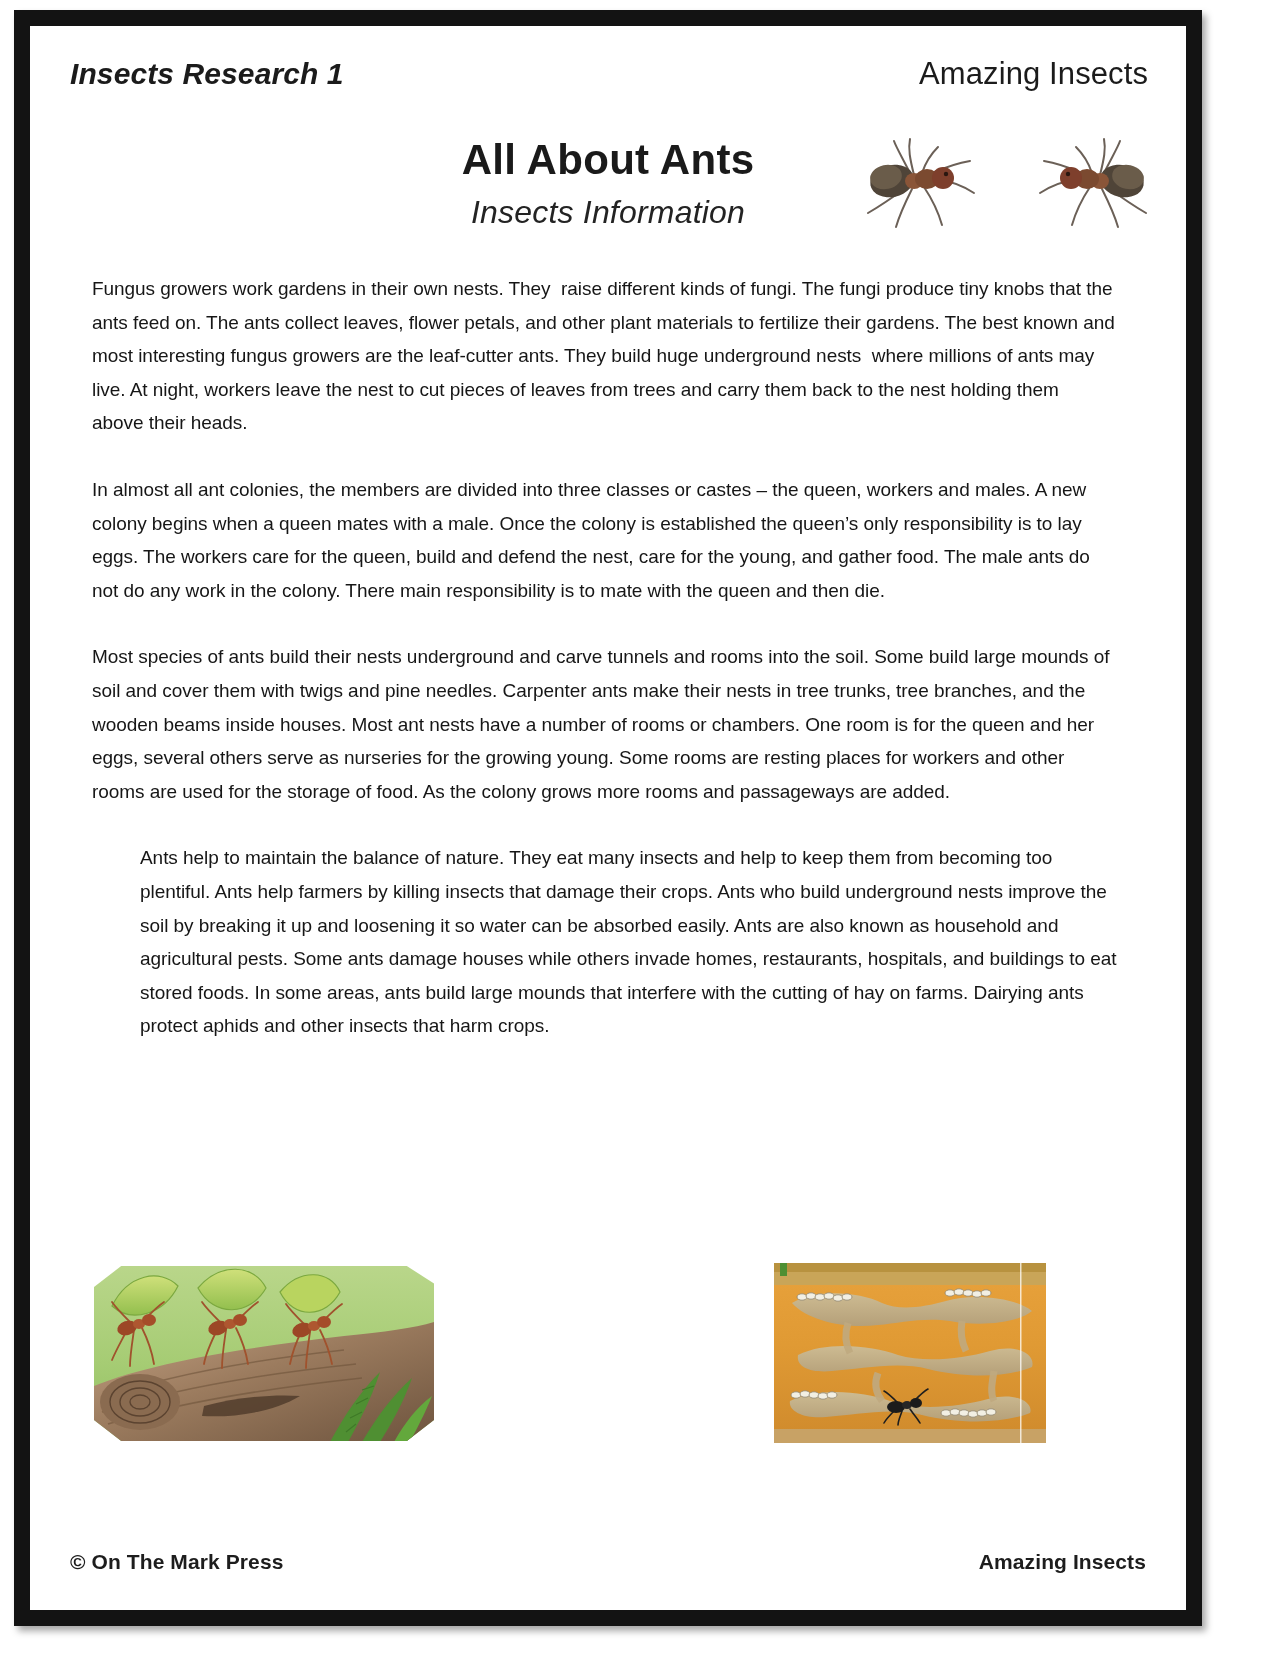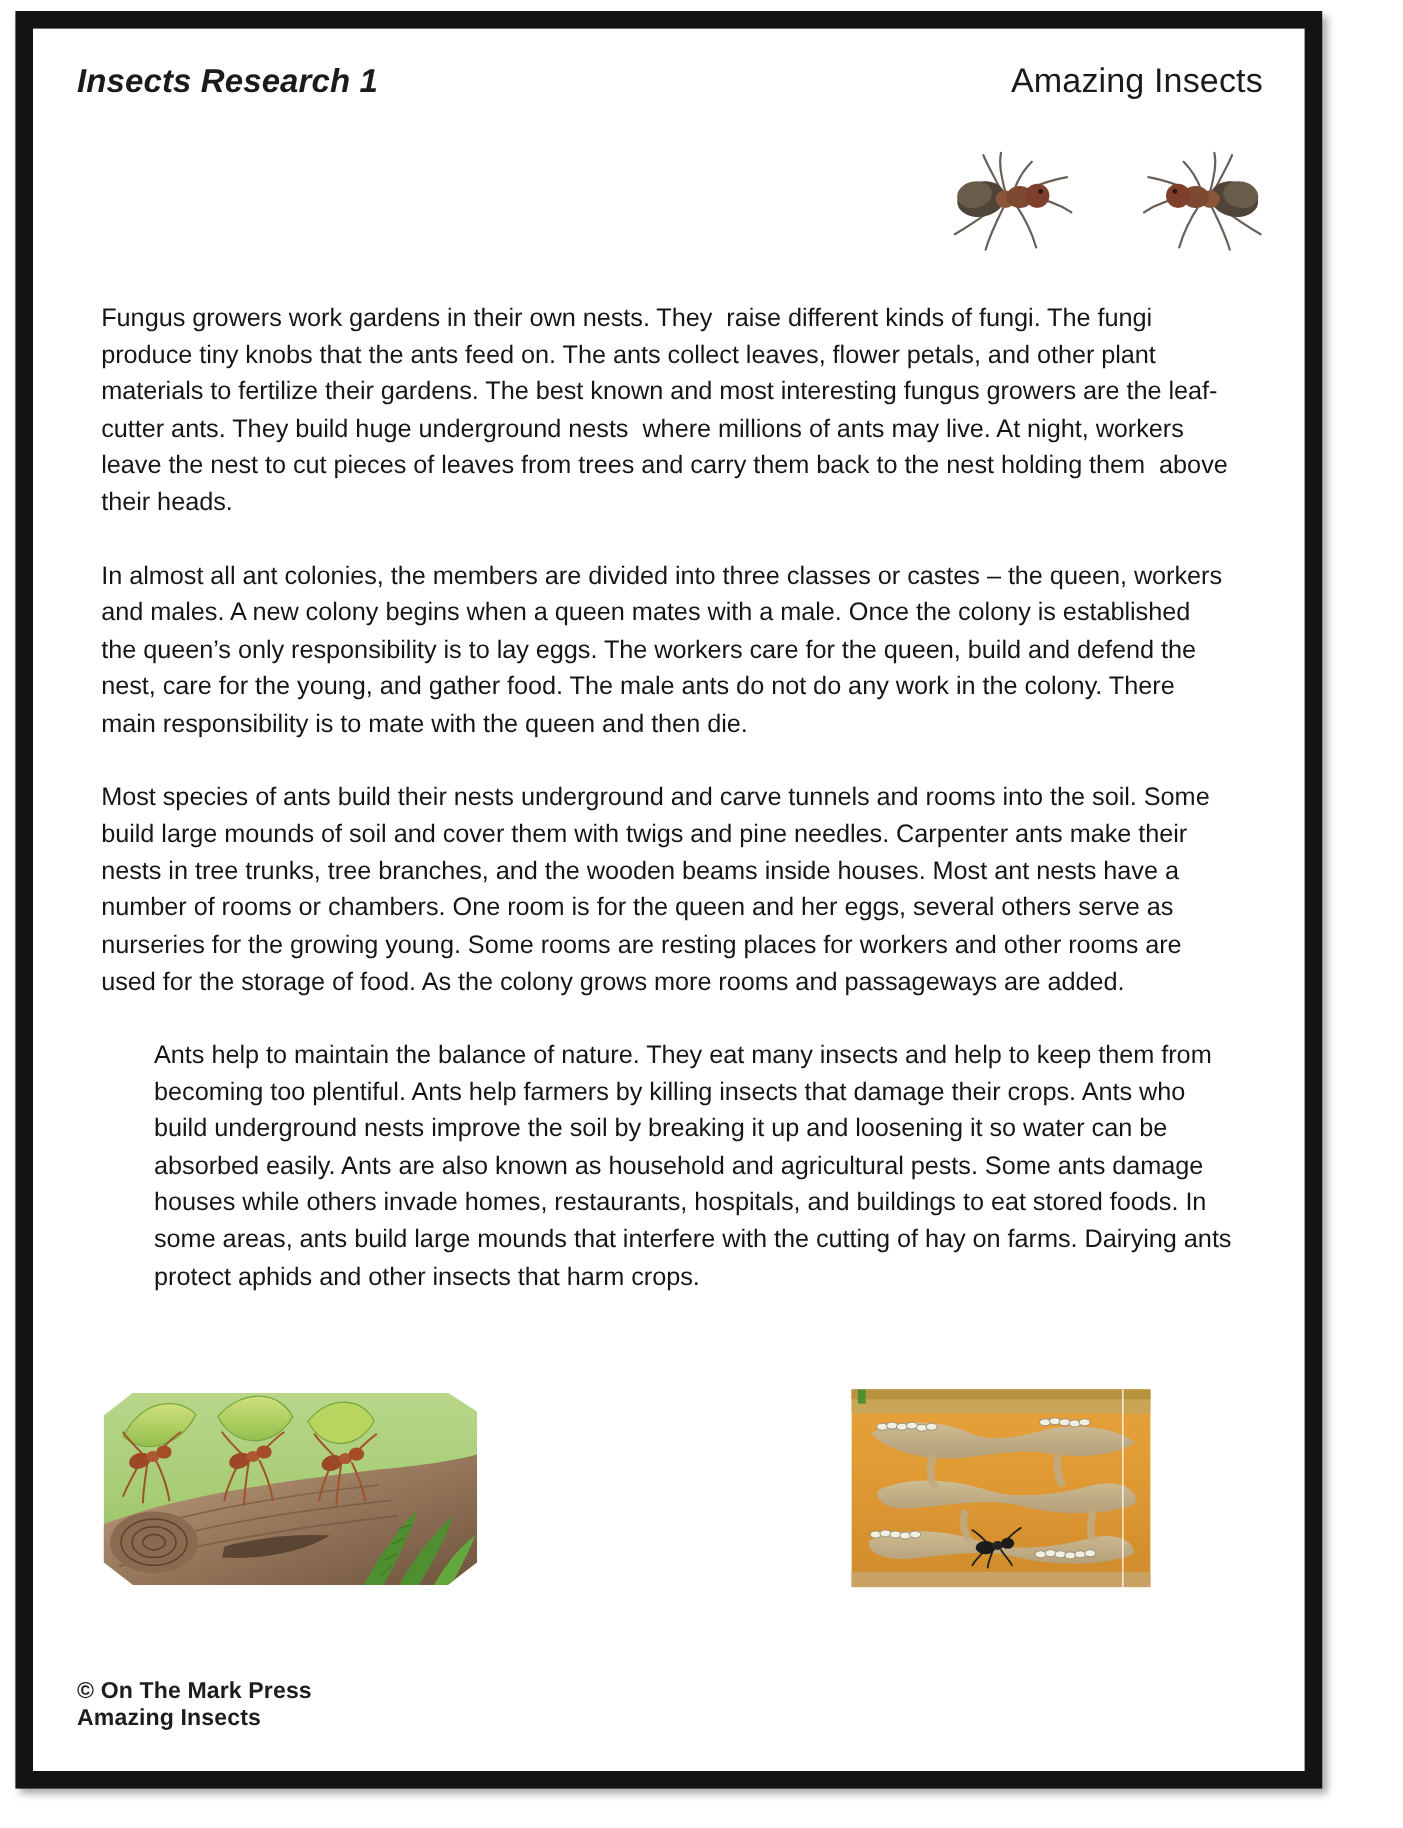--- a/index.html
+++ b/index.html
@@ -102,21 +102,21 @@
   .ant-fig.right { left: 166px; }
 
   
   .body-text {
     position: absolute;
     top: 246px;
     left: 62px;
     width: 1028px;
   }
   .para {
-    font-size: 23px;
+    font-size: 19px;
     line-height: 33.6px;
     color: #161616;
     margin: 0 0 33px 0;
     text-align: left;
     white-space: pre-wrap;
     letter-spacing: -0.05px;
   }
   .para:last-child { margin-bottom: 0; margin-left: 48px; }
 
   
@@ -147,21 +147,20 @@
   
   .footer {
     position: absolute;
     bottom: 36px;
     left: 0; right: 0;
     display: flex;
     justify-content: space-between;
     align-items: baseline;
     padding: 0 40px 0 40px;
     box-sizing: border-box;
-    flex-direction: column;
   }
   .footer-left, .footer-right {
     font-size: 21px;
     font-weight: bold;
     color: #1d1d1d;
     letter-spacing: 0.1px;
   }
 </style>
 </head>
 <body>
@@ -171,20 +170,24 @@
   <div class="page-border-outer"></div>
   <div class="page-border-inner"></div>
 
   <div class="page-content">
 
     <div class="runhead">
       <div class="runhead-left">Insects Research 1</div>
       <div class="runhead-right">Amazing Insects</div>
     </div>
 
+    <div class="title-block">
+      <div class="doc-title">All About Ants</div>
+      <div class="doc-subtitle">Insects Information</div>
+    </div>
 
     <div class="ant-pair">
 
       <svg class="ant-fig left" width="150" height="105" viewBox="0 0 150 105" aria-hidden="true">
         <g stroke="#6b6057" stroke-width="2" fill="none" stroke-linecap="round">
           <path d="M58 44 C50 28, 44 18, 42 12"></path>
           <path d="M62 46 C58 30, 56 20, 58 10"></path>
           <path d="M70 44 C74 32, 80 24, 86 18"></path>
           <path d="M55 58 C44 66, 30 76, 16 84"></path>
           <path d="M60 60 C54 72, 48 84, 44 98"></path>

